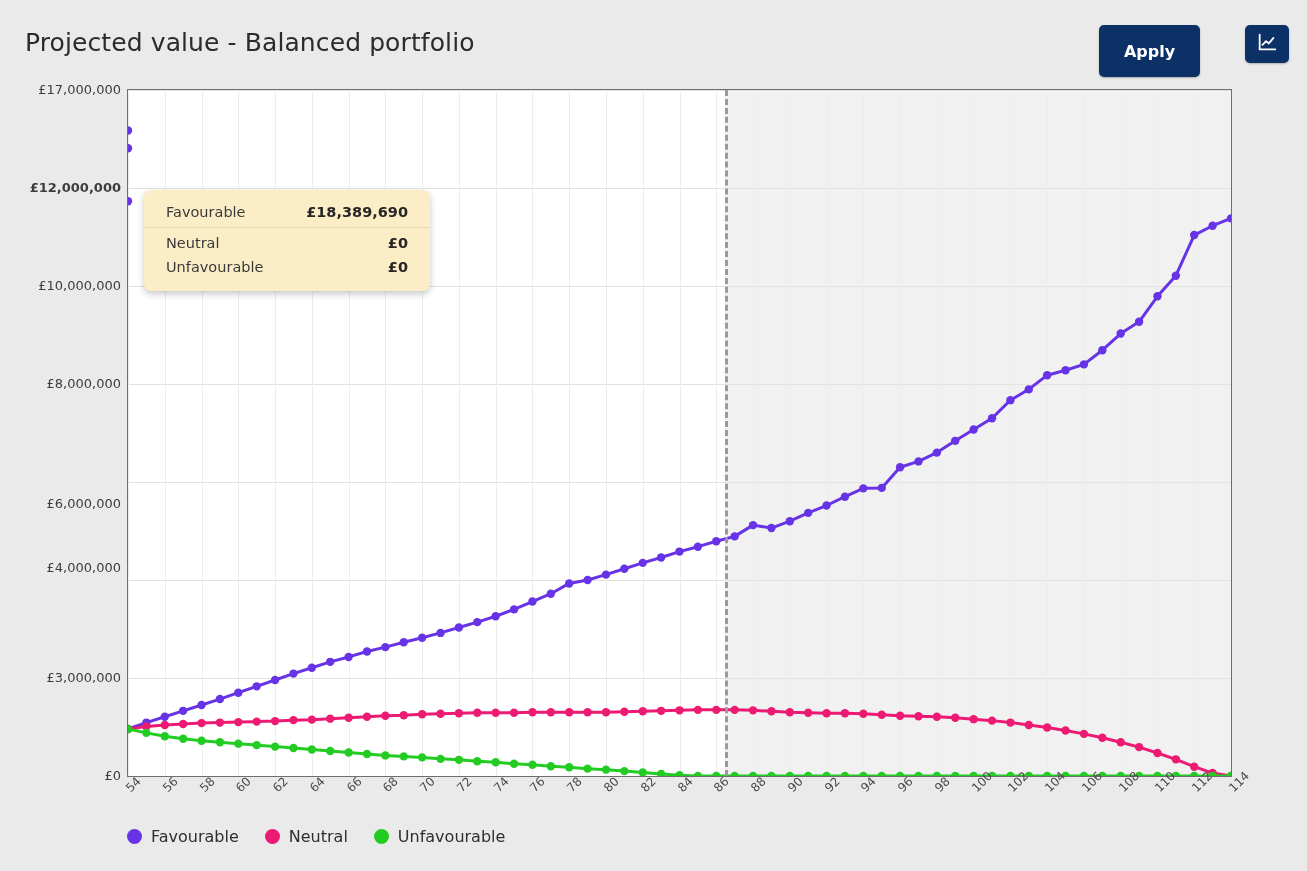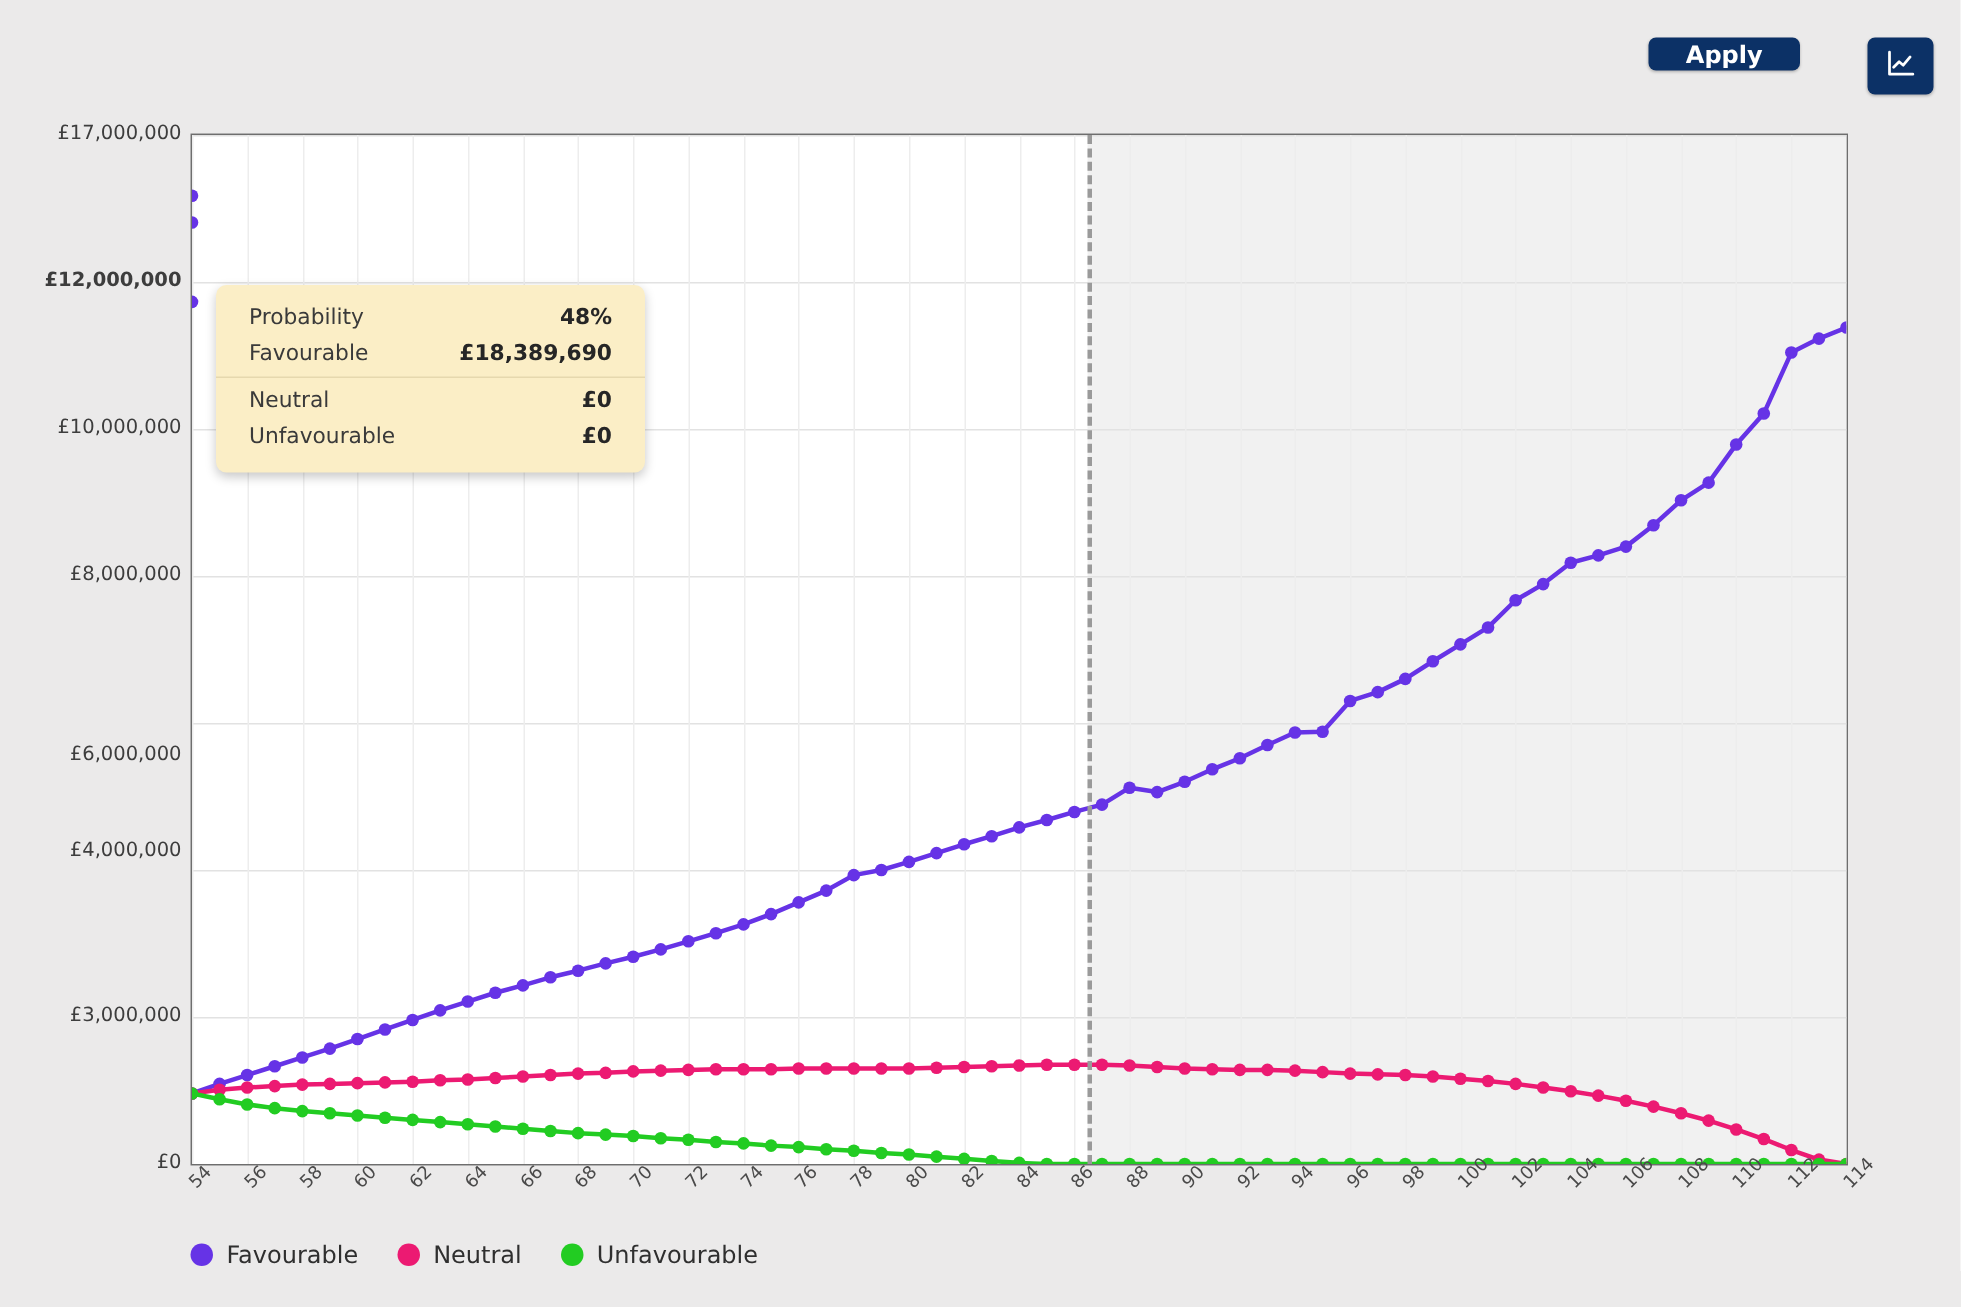--- a/index.html
+++ b/index.html
@@ -14,21 +14,21 @@
 
   
   .header{position:absolute;left:0;top:0;width:1307px;height:78px;}
   .title{
     position:absolute;left:25px;top:28px;
     font-size:25px;color:#2b2b2b;font-weight:400;letter-spacing:.1px;
     white-space:nowrap;
   }
   .btn-apply{
     position:absolute;right:107px;top:25px;
-    width:101px;height:22px;border-radius:5px;
+    width:101px;height:52px;border-radius:5px;
     background:#0c3166;color:#ffffff;
     font-size:16px;font-weight:bold;
     display:flex;align-items:center;justify-content:center;
     border:none;cursor:pointer;
     box-shadow:0 1px 2px rgba(0,0,0,.25);
     font-family:"DejaVu Sans","Liberation Sans",sans-serif;
   }
   .btn-icon{
     position:absolute;right:18px;top:25px;
     width:44px;height:38px;border-radius:5px;
@@ -93,20 +93,21 @@
   .leg-item{display:flex;align-items:center;gap:9px;cursor:pointer;}
   .leg-dot{width:15px;height:15px;border-radius:50%;display:block;}
   .leg-txt{font-size:16px;color:#2f2f2f;}
 </style>
 </head>
 <body>
 
 <div id="app">
 
   <div class="header">
+    <div class="title">Projected value - Balanced portfolio</div>
 
     <button class="btn-apply">Apply</button>
 
     <button class="btn-icon">
       <span>
         <svg width="22" height="22" viewBox="0 0 24 24" fill="none" stroke="#ffffff" stroke-width="2" stroke-linecap="round" stroke-linejoin="round">
           <polyline points="4,3 4,19 21,19"></polyline>
           <polyline points="7,14 11,10 14,12.5 19,6.5"></polyline>
         </svg>
       </span>
@@ -394,24 +395,20 @@
         <div class="xlab" style="left: 1042.17px; top: 707px;">104</div>
         <div class="xlab" style="left: 1078.93px; top: 707px;">106</div>
         <div class="xlab" style="left: 1115.7px; top: 707px;">108</div>
         <div class="xlab" style="left: 1152.47px; top: 707px;">110</div>
         <div class="xlab" style="left: 1189.23px; top: 707px;">112</div>
         <div class="xlab" style="left: 1226px; top: 707px;">114</div>
       </div>
 
     <div class="tooltip">
       <div class="tt-row">
-        <span class="k">Probability</span>
-        <span class="v">48%</span>
-      </div>
-      <div class="tt-row">
         <span class="k">Favourable</span>
         <span class="v">£18,389,690</span>
       </div>
       <div class="tt-sep"></div>
       <div class="tt-row">
         <span class="k">Neutral</span>
         <span class="v">£0</span>
       </div>
       <div class="tt-row">
         <span class="k">Unfavourable</span>

